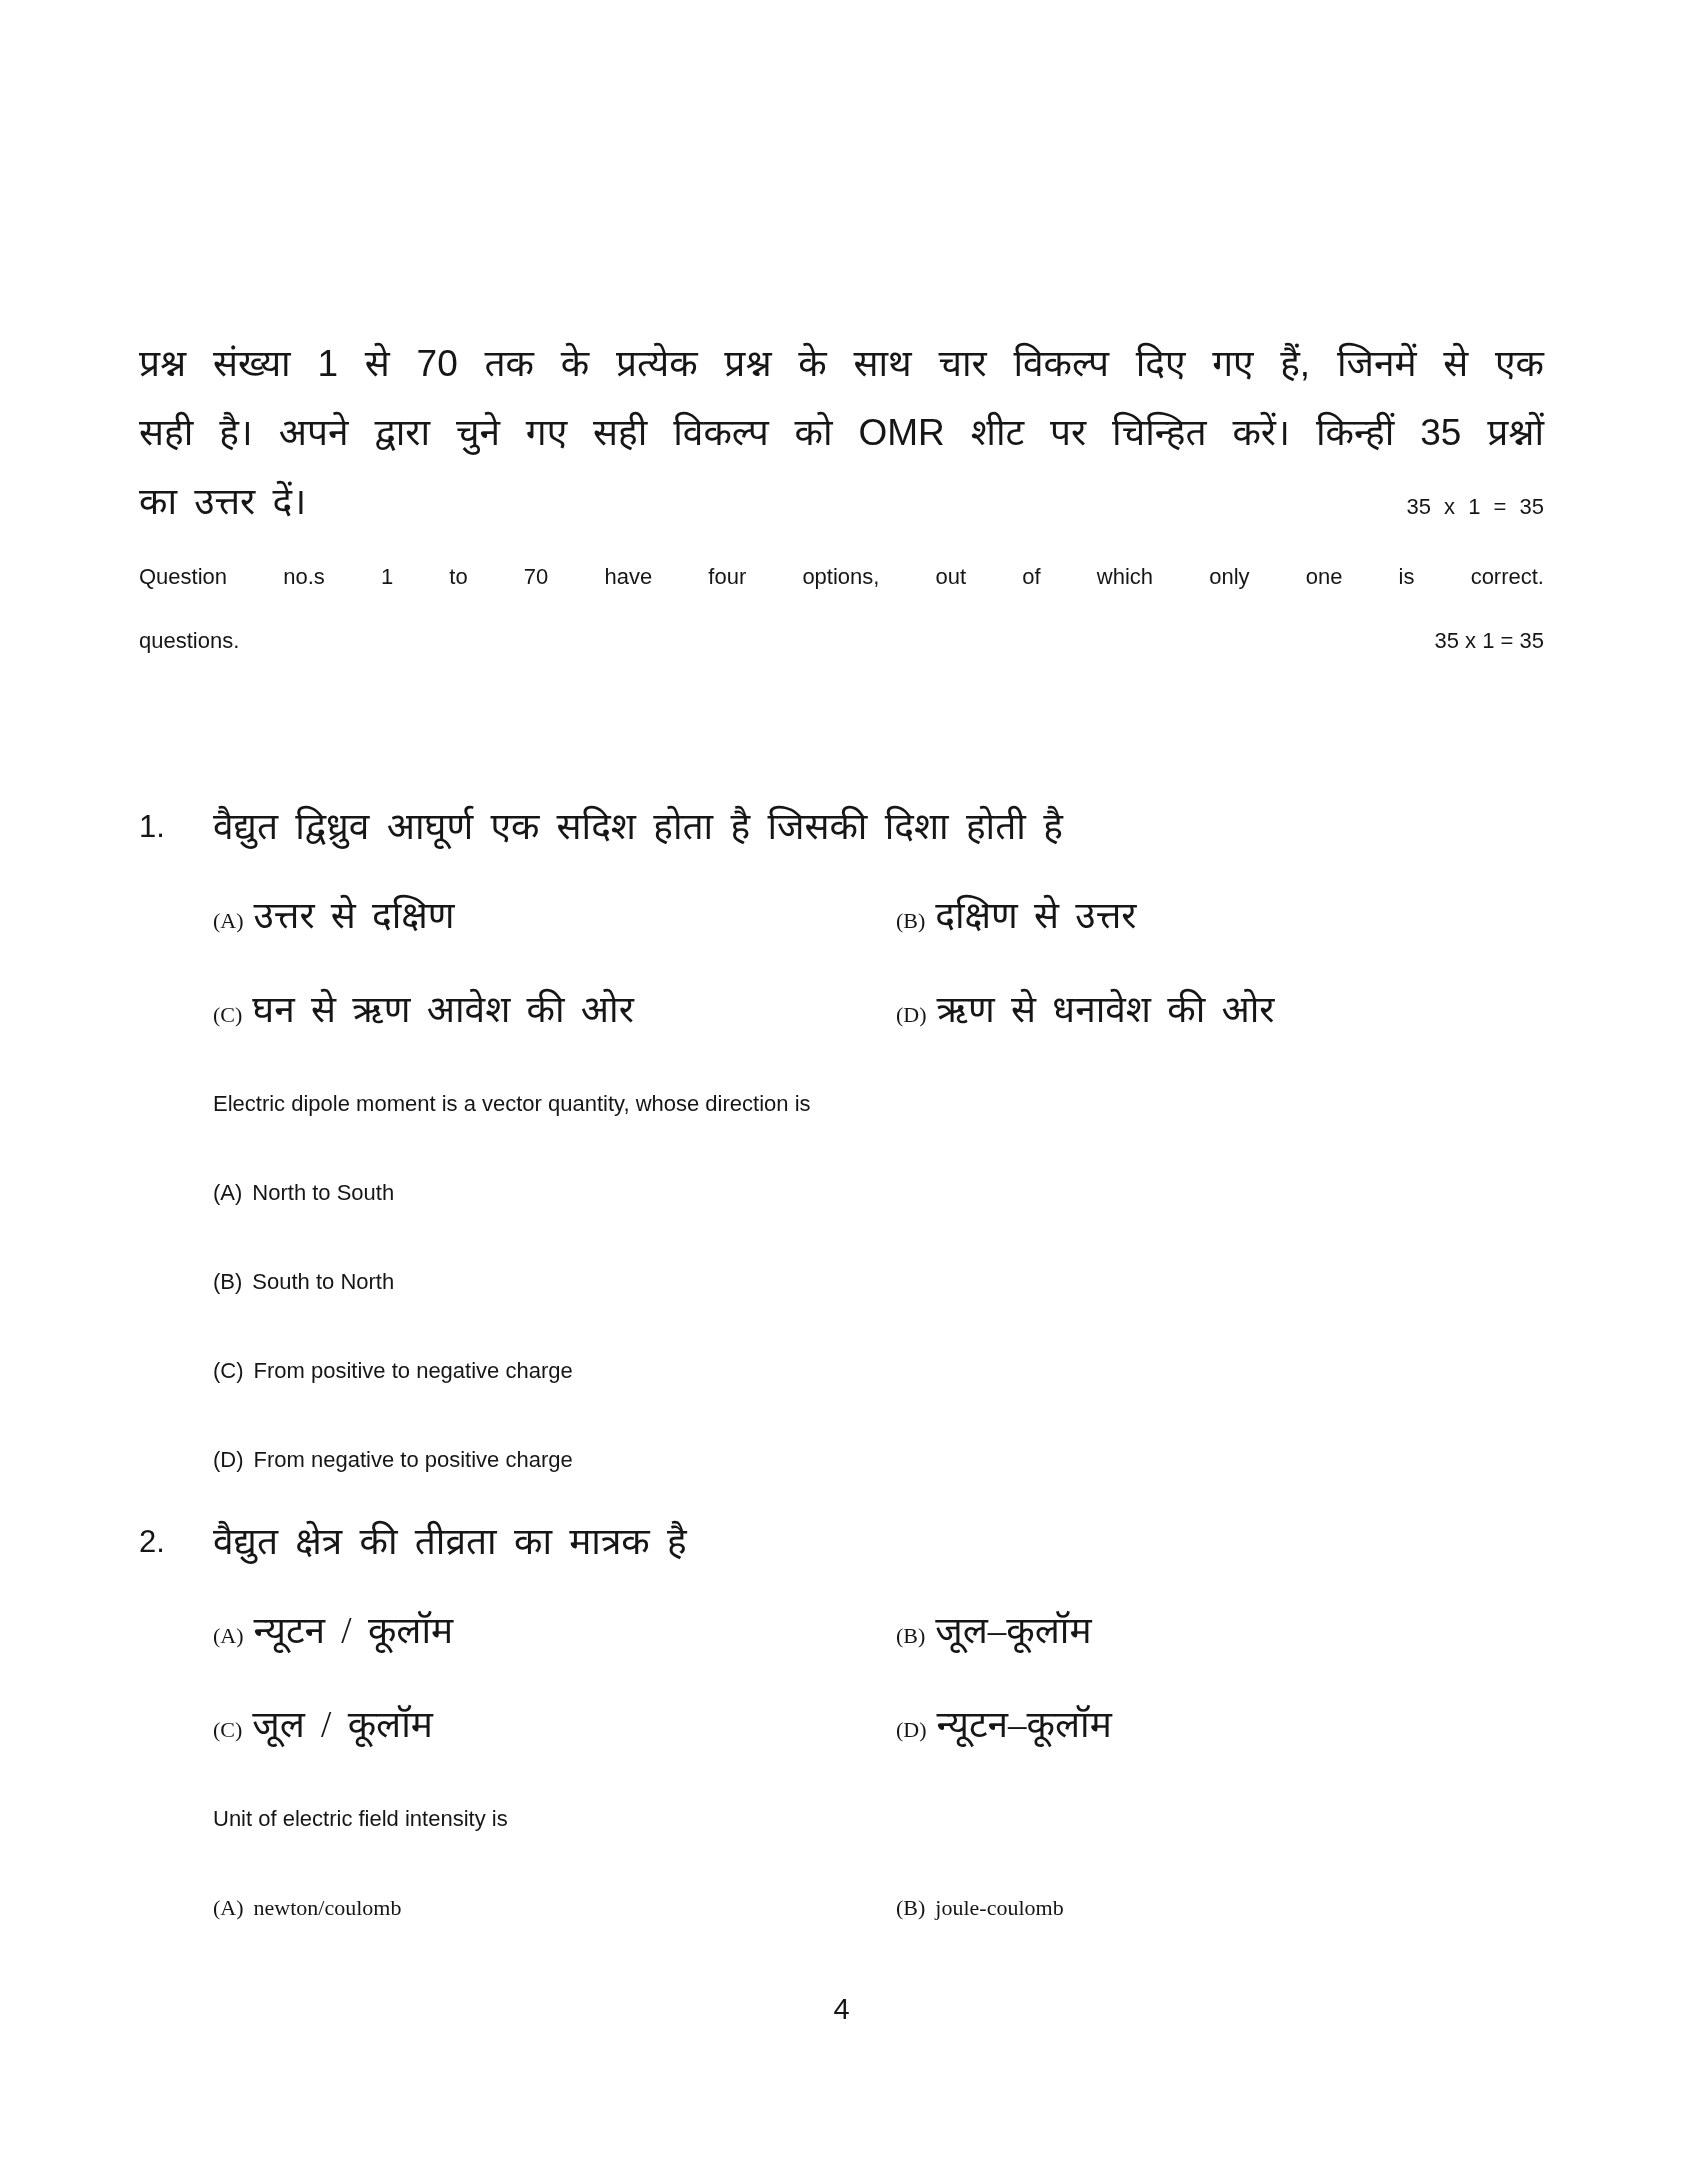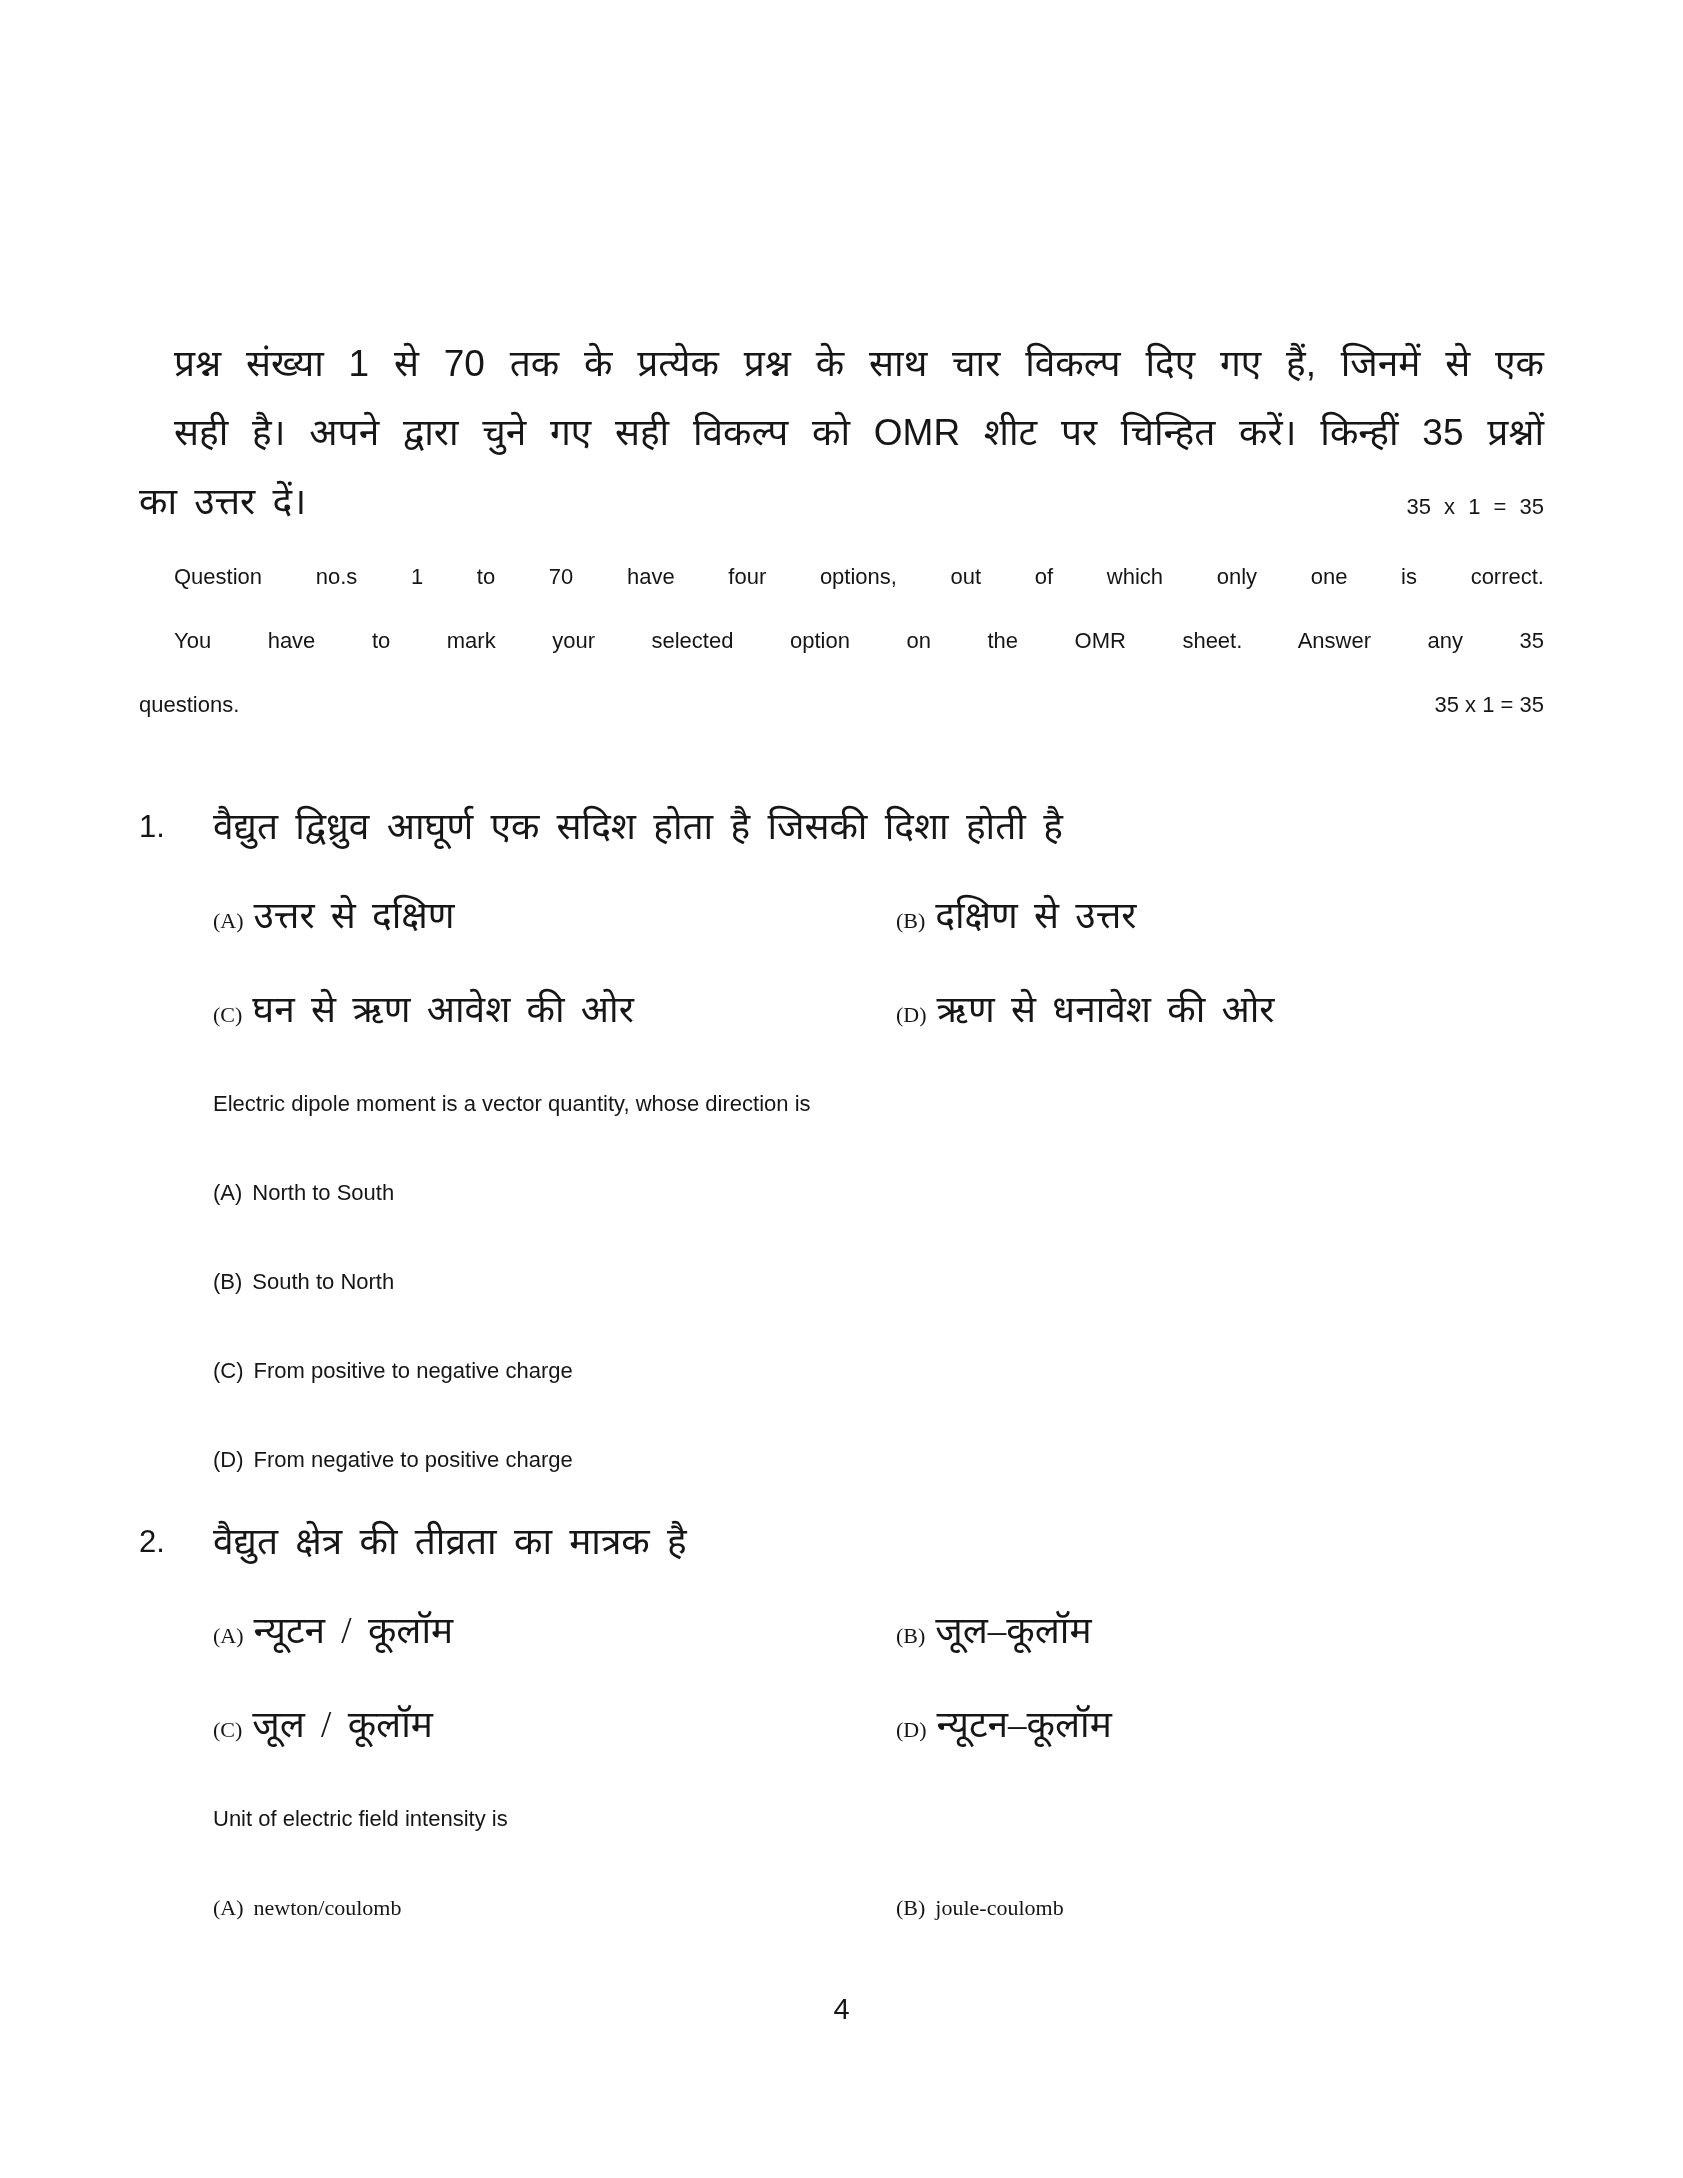--- a/index.html
+++ b/index.html
@@ -25,21 +25,21 @@
     font-size: 37px;
   }
 
   
   .para {
     position: absolute;
     left: 139px; right: 139px;
   }
   .para-hi { top: 329px; line-height: 69px; }
   .para-en { top: 545px; line-height: 64px; }
-  .jline { text-align: justify; text-align-last: justify; margin-left: 35px; }
+  .jline { text-align: justify; text-align-last: justify; }
   .lastline { display: flex; justify-content: space-between; align-items: baseline; }
 
   
   .q {
     position: absolute;
     left: 139px; right: 139px;
   }
   .q1 { top: 782px; }
   .q2 { top: 1497px; }
   .qrow { line-height: 89px; white-space: nowrap; }
@@ -72,21 +72,20 @@
     <div class="jline">प्रश्न संख्या 1 से 70 तक के प्रत्येक प्रश्न के साथ चार विकल्प दिए गए हैं, जिनमें से एक</div>
     <div class="jline">सही है। अपने द्वारा चुने गए सही विकल्प को OMR शीट पर चिन्हित करें। किन्हीं 35 प्रश्नों</div>
     <div class="lastline">
       <span>का उत्तर दें।</span>
       <span class="en">35 x 1 = 35</span>
     </div>
   </div>
 
   <div class="para para-en en">
     <div class="jline">Question no.s 1 to 70 have four options, out of which only one is correct.</div>
-    <div class="jline">You have to mark your selected option on the OMR sheet. Answer any 35</div>
     <div class="lastline">
       <span>questions.</span>
       <span>35 x 1 = 35</span>
     </div>
   </div>
 
   <div class="q q1">
     <div class="qrow stem">
       <span class="qnum en">1.</span>
       <span class="hi">वैद्युत द्विध्रुव आघूर्ण एक सदिश होता है जिसकी दिशा होती है</span>

